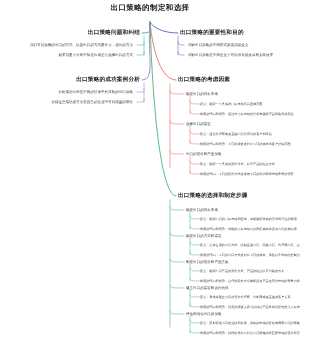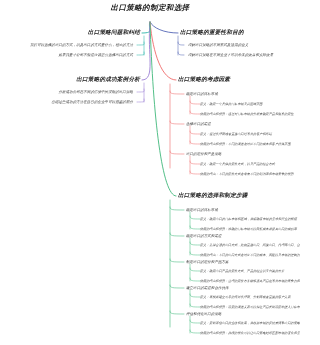--- a/index.html
+++ b/index.html
@@ -3,21 +3,21 @@
 <meta charset="utf-8">
 <style>
   html,body{margin:0;padding:0;}
   body{
     width:300px;height:345px;
     background:#ffffff;
     font-family:"DejaVu Sans","Liberation Sans",sans-serif;
     overflow:hidden;
     position:relative;
   }
-  #canvas{position:absolute;inset:0;width:300px;height:299px;font-style:italic;}
+  #canvas{position:absolute;inset:0;width:300px;height:299px;}
   svg.links{position:absolute;left:0;top:0;width:300px;height:345px;pointer-events:none;}
 
   .node{position:absolute;white-space:nowrap;color:#222;}
 
   .root{
     font-size:7.5px;font-weight:bold;color:#1a1a1a;
     letter-spacing:0.4px;
     transform:translate(-50%,0);
   }
   .topic{

